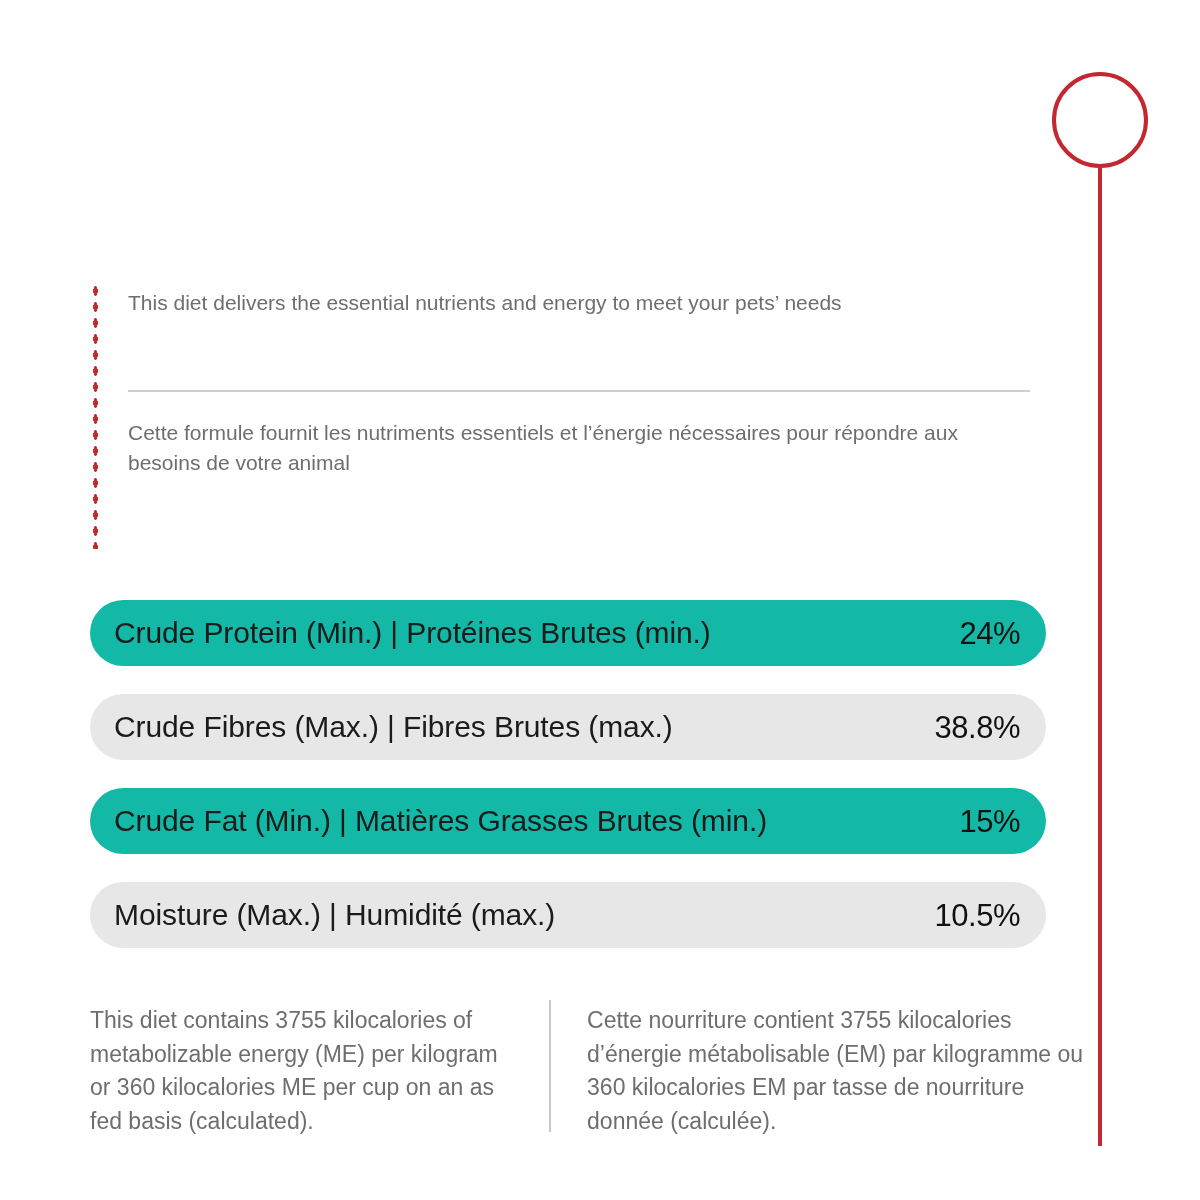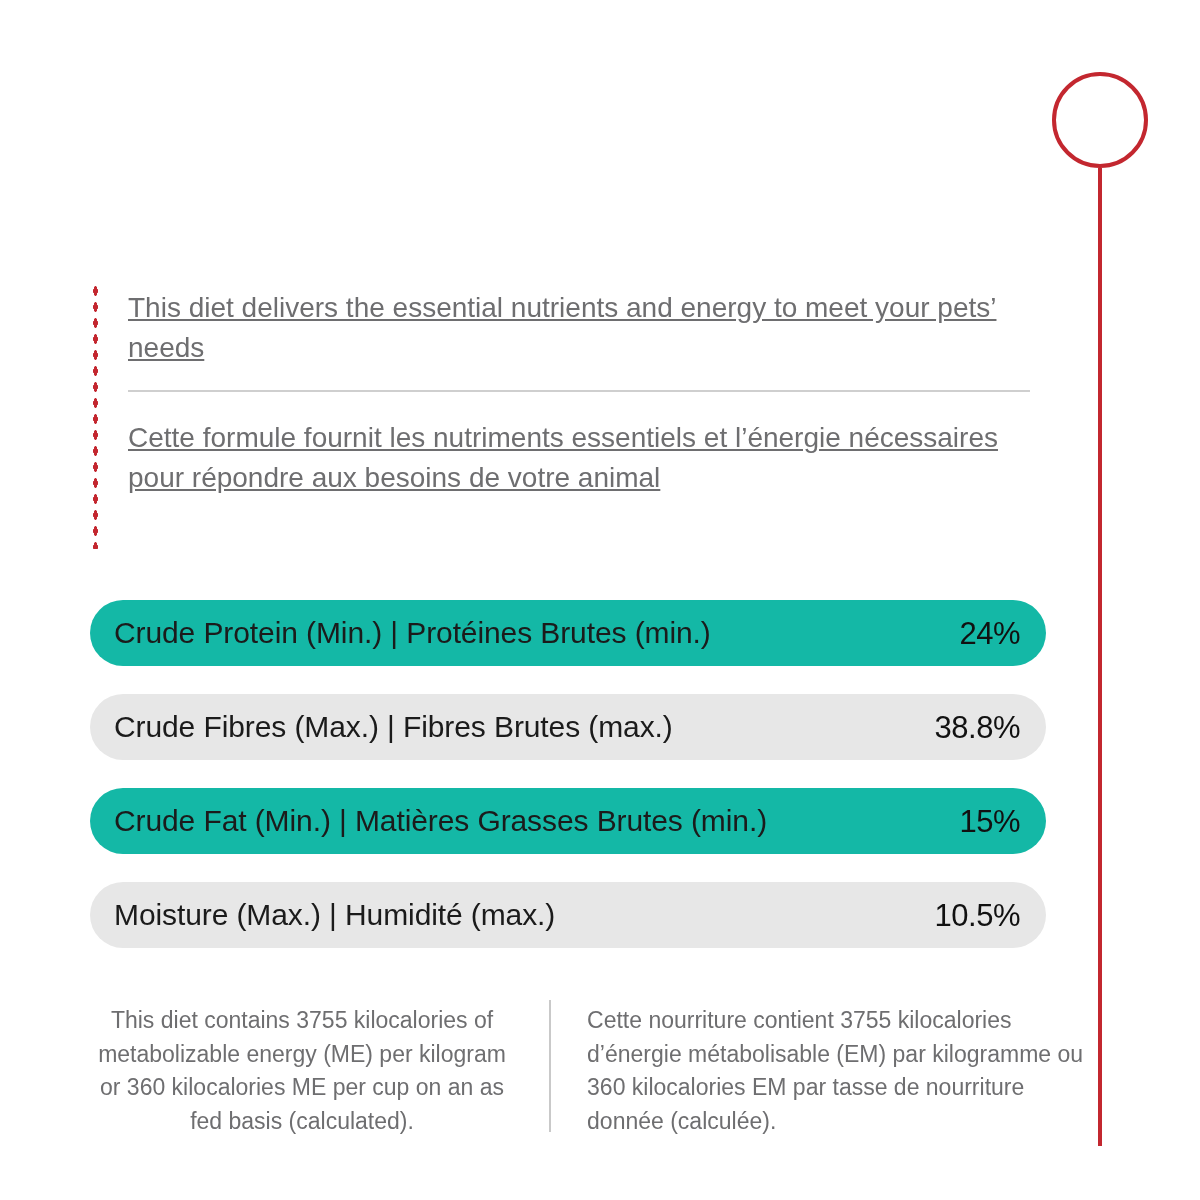--- a/index.html
+++ b/index.html
@@ -77,24 +77,23 @@
     background-size: 7px 16px;
     background-repeat: repeat-y;
   }
 
   
   .intro {
     position: absolute;
     left: 128px;
     width: 908px;
     color: #6e6e70;
-    font-size: 28px;
+    font-size: 21px;
     line-height: 1.42;
     font-weight: 400;
-    text-decoration: underline;
   }
   .intro-en { top: 288px; }
   .intro-fr { top: 418px; }
   .intro-rule {
     position: absolute;
     left: 128px;
     top: 390px;
     width: 902px;
     height: 2px;
     background: #cfcfcf;
@@ -145,21 +144,21 @@
     top: 1004px;
     width: 1000px;
     display: flex;
   }
   .footer-col {
     color: #6e6e70;
     font-size: 23px;
     line-height: 1.46;
     font-weight: 400;
   }
-  .footer-col.en { width: 430px; padding-right: 29px; text-align: center; }
+  .footer-col.en { width: 430px; padding-right: 29px; }
   .footer-col.fr { width: 510px; padding-left: 44px; }
   .footer-divider {
     position: absolute;
     left: 549px;
     top: 1000px;
     width: 2px;
     height: 132px;
     background: #c9c9c9;
   }
 </style>

